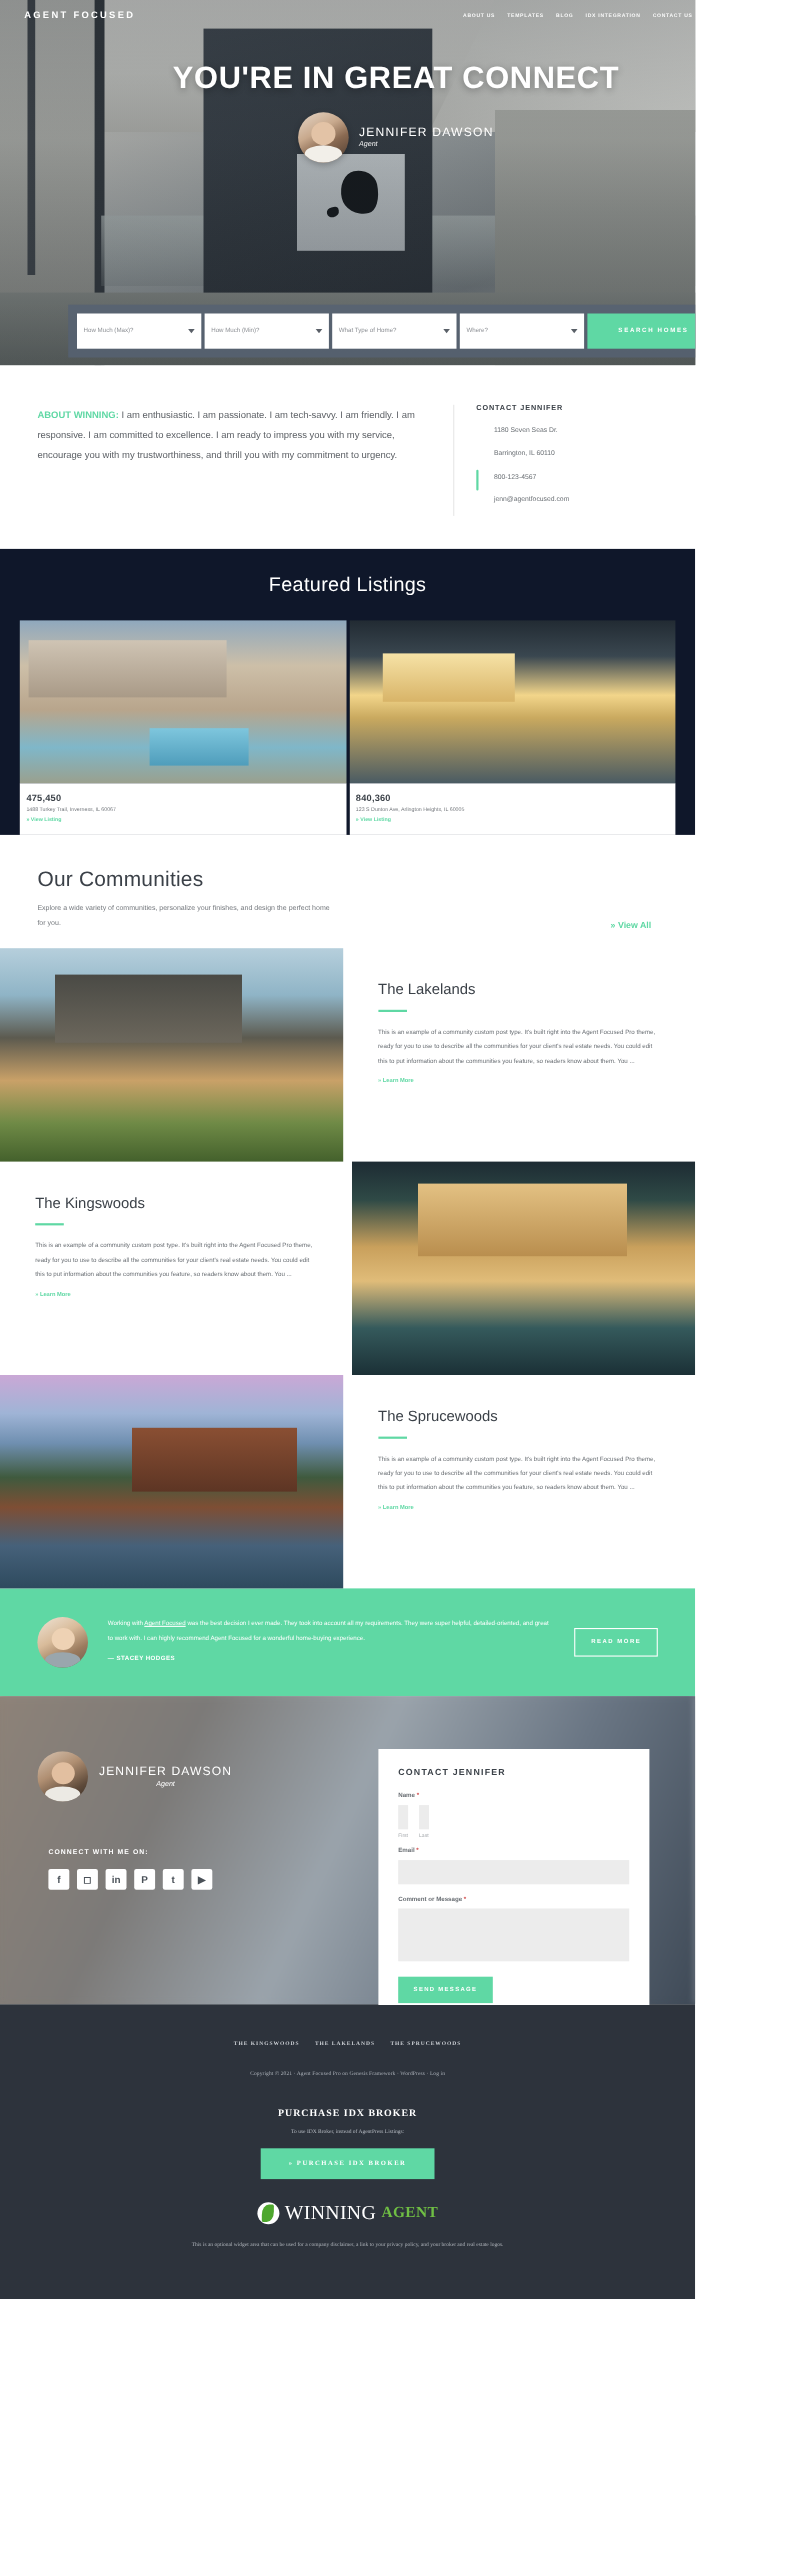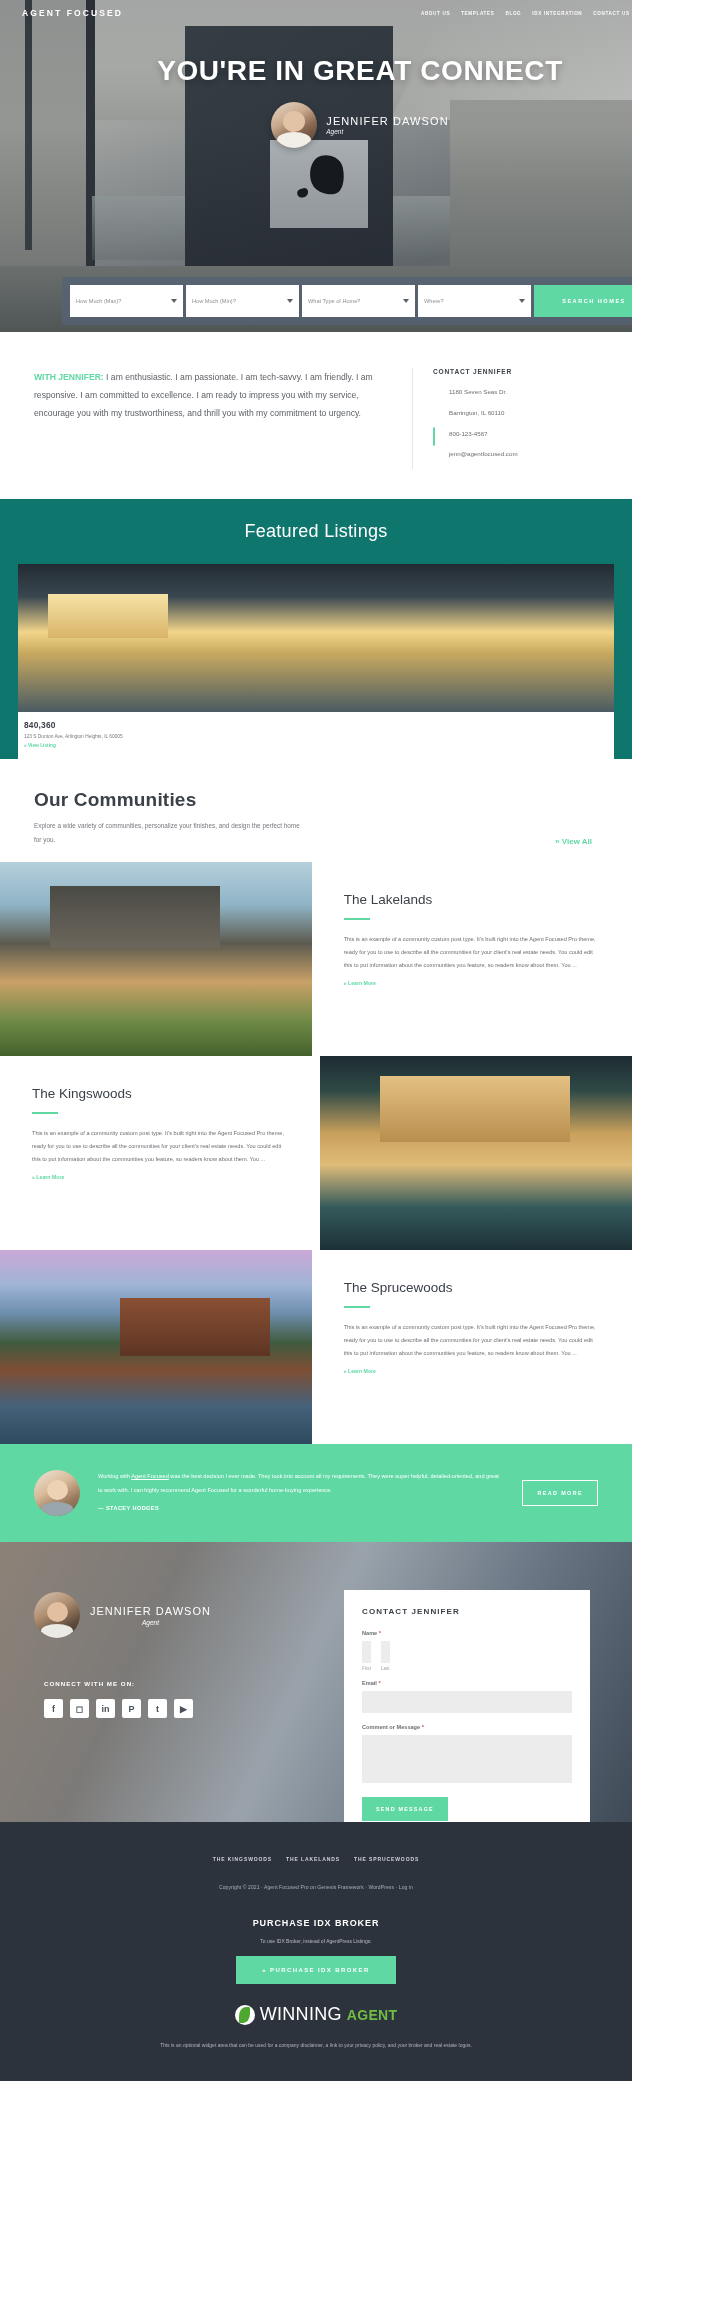--- a/index.html
+++ b/index.html
@@ -169,21 +169,21 @@
     width:10px; height:7px; background:#5fd8a4; margin-top:2px; position:relative;
   }
   .ico-mail:after {
     content:""; position:absolute; left:1px; top:1px;
     border-left:4px solid transparent; border-right:4px solid transparent;
     border-top:3.5px solid #fff;
   }
   .ctxt { font-size:6.2px; color:#6a6f74; line-height:1.9; }
 
   
-  .featured { background:#0f766e; padding:22px 0 0 0; }
+  .featured { background:#0f172a; padding:22px 0 0 0; }
   .feat-h {
     text-align:center; color:#fff; font-size:18px; font-weight:300;
     letter-spacing:.3px; margin-bottom:22px;
   }
   .cards { display:flex; gap:3px; padding:0 18px; }
   .card { flex:1; }
   .card-img { height:148px; position:relative; overflow:hidden; }
   .ci1 { background:linear-gradient(180deg,#8fa8bd 0%,#cdbfa8 28%,#b8a58c 55%,#7fb7c9 78%,#9aa08e 100%); }
   .ci1:before {
     content:""; position:absolute; left:8px; top:18px; width:180px; height:52px;
@@ -203,21 +203,21 @@
     content:""; position:absolute; left:20px; top:24px; width:160px; height:46px;
     background:linear-gradient(180deg,#e9eae5,#c8cbc4);
   }
   .card-body { background:#fff; padding:8px 6px 11px 6px; }
   .price { font-size:8.4px; font-weight:700; color:#3b4148; letter-spacing:.2px; }
   .addr { font-size:4.8px; color:#75797e; margin-top:4px; }
   .vlink { font-size:4.8px; color:#5fd8a4; font-weight:700; margin-top:4px; }
 
   
   .comm-head { padding:30px 34px 16px 34px; position:relative; }
-  .comm-h { font-size:19px; font-weight:700; color:#3b4148; letter-spacing:.2px; }
+  .comm-h { font-size:19px; font-weight:400; color:#3b4148; letter-spacing:.2px; }
   .comm-sub {
     font-size:6.4px; color:#75797e; line-height:2.1; margin-top:8px; max-width:270px;
   }
   .viewall {
     position:absolute; right:40px; bottom:16px;
     font-size:8px; color:#5fd8a4; font-weight:700;
   }
   .crow-block { display:flex; }
   .c-img { width:360px; height:194px; }
   .c-text { width:360px; padding:30px 32px 0 32px; }
@@ -314,21 +314,21 @@
   .frow { display:flex; gap:10px; }
   .finput { height:22px; background:#ececec; flex:1; }
   .fhint { font-size:4.6px; color:#a5a9ad; margin-top:3px; }
   .ftext { height:48px; background:#ececec; }
   .fsend {
     margin-top:14px; background:#5fd8a4; color:#fff; font-size:5.4px;
     font-weight:700; letter-spacing:1.2px; padding:9px 14px; display:inline-block;
   }
 
   
-  .footer { background:#2d333c; padding:34px 0 32px 0; text-align:center; }
+  .footer { background:#2d333c; padding:34px 0 44px 0; text-align:center;font-family:Liberation Serif, serif; }
   .fnav { display:flex; justify-content:center; gap:14px; margin-bottom:22px; }
   .fnav a {
     color:#cfd3d8; font-size:5px; letter-spacing:.9px; font-weight:700; text-decoration:none;
   }
   .fcopy { color:#aab0b8; font-size:5px; letter-spacing:.1px; }
   .fidx-h {
     color:#fff; font-size:9px; font-weight:700; letter-spacing:.9px; margin-top:28px;
   }
   .fidx-sub { color:#b7bcc3; font-size:5px; margin-top:10px; }
   .fidx-btn {
@@ -409,21 +409,21 @@
       <div class="sfield">
         <span>Where?</span>
         <span class="caret"></span>
       </div>
       <div class="sbtn">SEARCH HOMES</div>
     </div>
   </div>
 
   <div class="about">
     <div class="about-txt">
-      <span class="about-label">WITH JENNIFER:</span><span> I am enthusiastic. I am passionate. I am tech-savvy. I am friendly. I am responsive. I am committed to excellence. I am ready to impress you with my service, encourage you with my trustworthiness, and thrill you with my commitment to urgency.</span>
+      <span class="about-label">ABOUT WINNING:</span><span> I am enthusiastic. I am passionate. I am tech-savvy. I am friendly. I am responsive. I am committed to excellence. I am ready to impress you with my service, encourage you with my trustworthiness, and thrill you with my commitment to urgency.</span>
     </div>
     <div class="about-side">
       <div class="side-h">CONTACT JENNIFER</div>
       <div class="crow">
         <span class="cico"><span class="ico-pin"></span></span>
         <span class="ctxt">1180 Seven Seas Dr.</span>
       </div>
       <div class="crow">
         <span class="cico"></span>
         <span class="ctxt">Barrington, IL 60110</span>
@@ -435,20 +435,28 @@
       <div class="crow">
         <span class="cico"><span class="ico-mail"></span></span>
         <span class="ctxt">jenn@agentfocused.com</span>
       </div>
     </div>
   </div>
 
   <div class="featured">
     <div class="feat-h">Featured Listings</div>
     <div class="cards">
+      <div class="card">
+        <div class="card-img ci1"></div>
+        <div class="card-body">
+          <div class="price">475,450</div>
+          <div class="addr">1488 Turkey Trail,  Inverness, IL 60067</div>
+          <div class="vlink">» View Listing</div>
+        </div>
+      </div>
       <div class="card">
         <div class="card-img ci2"></div>
         <div class="card-body">
           <div class="price">840,360</div>
           <div class="addr">123 S Dunton Ave, Arlington Heights, IL 60005</div>
           <div class="vlink">» View Listing</div>
         </div>
       </div>
     </div>
   </div>

